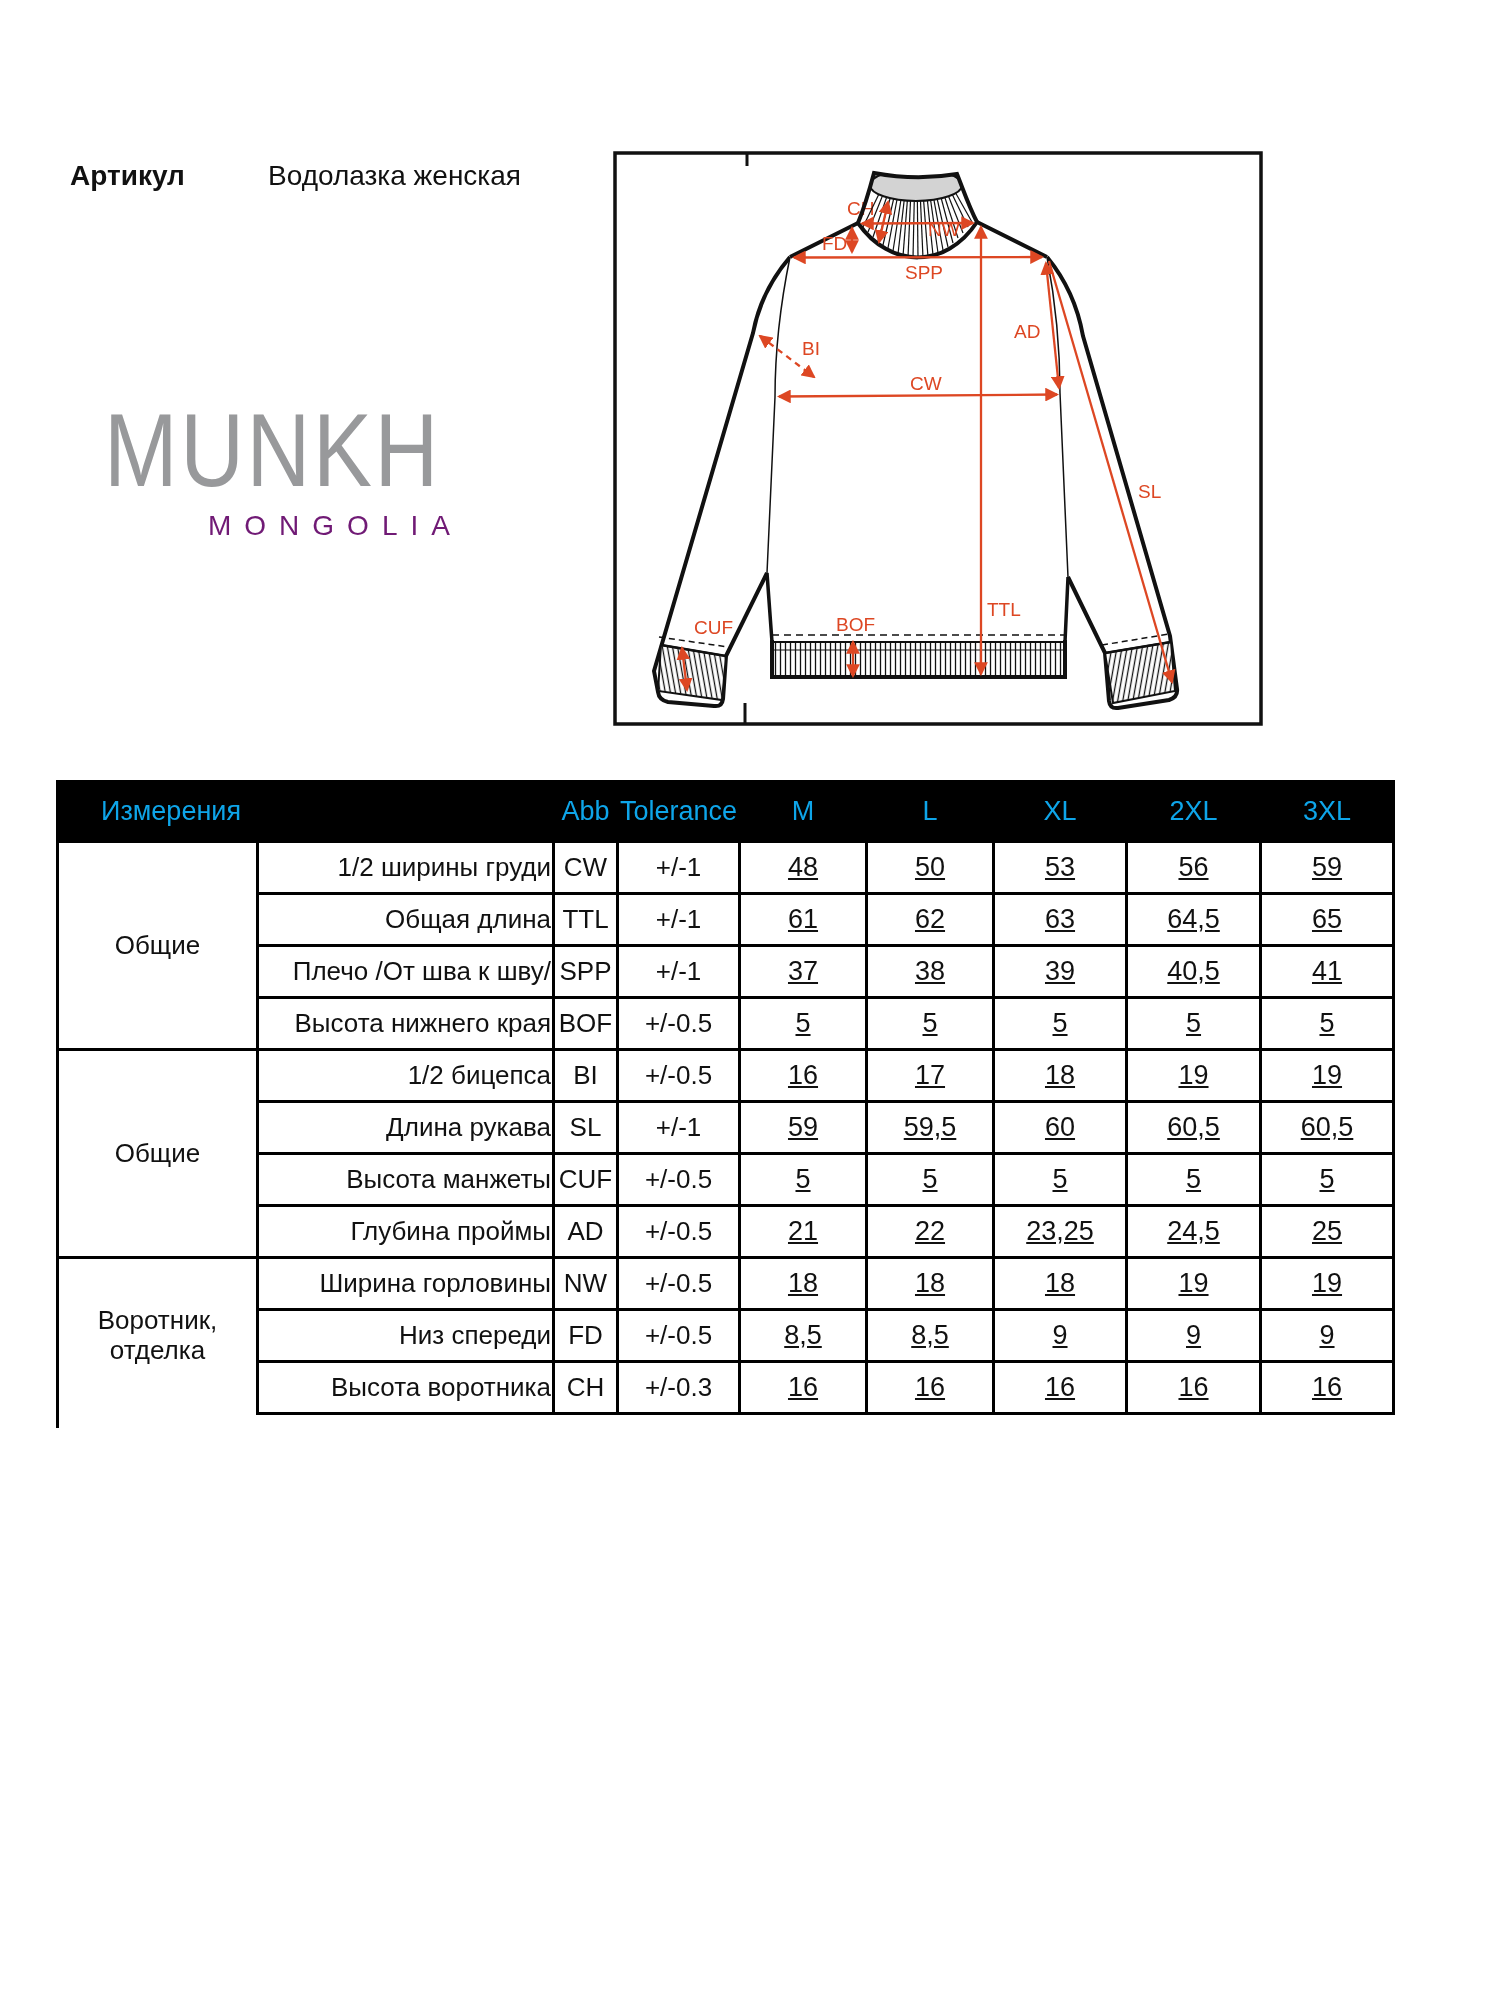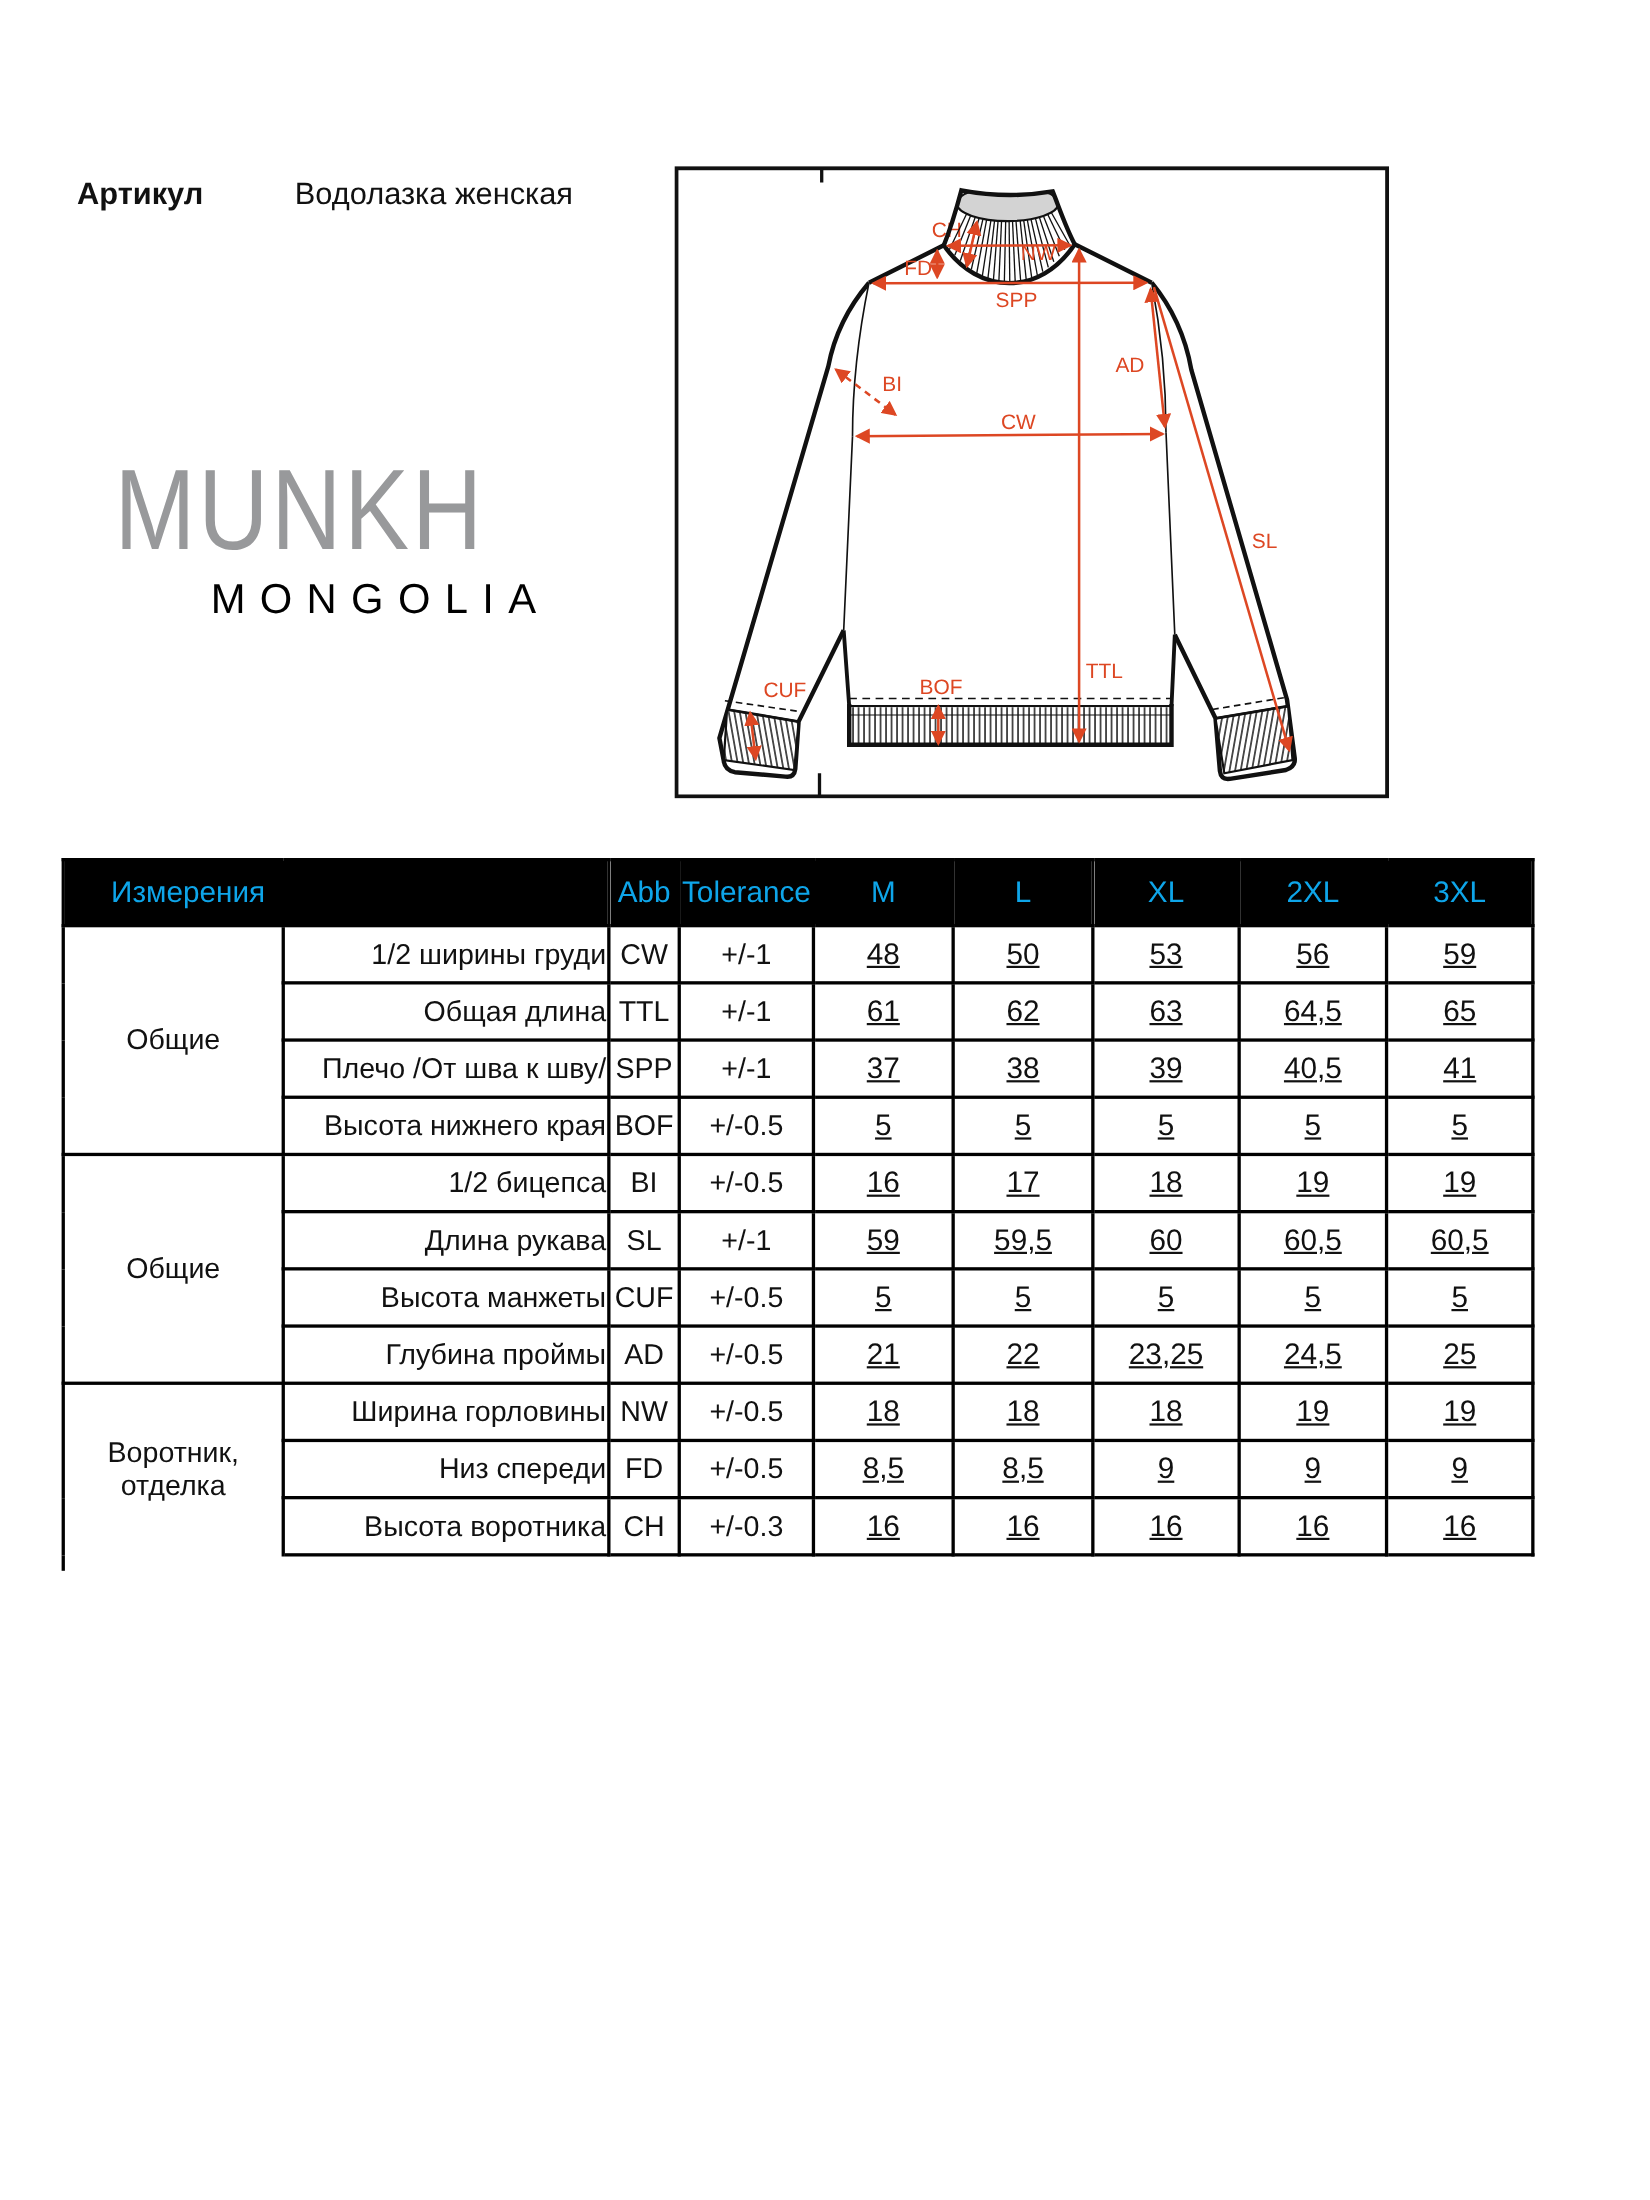--- a/index.html
+++ b/index.html
@@ -2,24 +2,24 @@
 <html><head>
 <meta charset="utf-8">
 <style>
   html,body{margin:0;padding:0;background:#fff;}
   body{font-family:"Liberation Sans","DejaVu Sans",sans-serif;color:#111;}
   .page{position:relative;width:1482px;height:2000px;background:#fff;overflow:hidden;}
 
   .article-label{position:absolute;left:70px;top:160px;font-size:28px;font-weight:bold;}
   .article-value{position:absolute;left:268px;top:160px;font-size:28px;}
 
-  .logo{position:absolute;left:104px;top:412px;text-align:right;}
+  .logo{position:absolute;left:104px;top:398px;}
   .logo-name{font-size:104px;line-height:1;letter-spacing:3px;color:#98999b;
              transform:scaleX(0.85);transform-origin:left top;white-space:nowrap;}
-  .logo-sub{font-size:38px;letter-spacing:13px;color:#000000;margin-top:8px;margin-left:72px;white-space:nowrap;}
+  .logo-sub{font-size:28px;letter-spacing:13px;color:#701a75;margin-top:8px;margin-left:104px;white-space:nowrap;}
 
   .diagram{position:absolute;left:613px;top:151px;}
   .dlabel{font-size:19px;fill:#dd4723;}
 
   table.spec{position:absolute;left:56px;top:780px;width:1336px;border-collapse:collapse;table-layout:fixed;}
   .spec th,.spec td{border:3px solid #000;overflow:hidden;}
   .spec thead tr{height:60px;}
   .spec thead th{background:#000;color:#0ea5e9;font-size:27px;font-weight:normal;text-align:center;}
   .spec thead th.meas{text-align:left;padding-left:42px;}
   .spec tbody tr{height:52px;}

